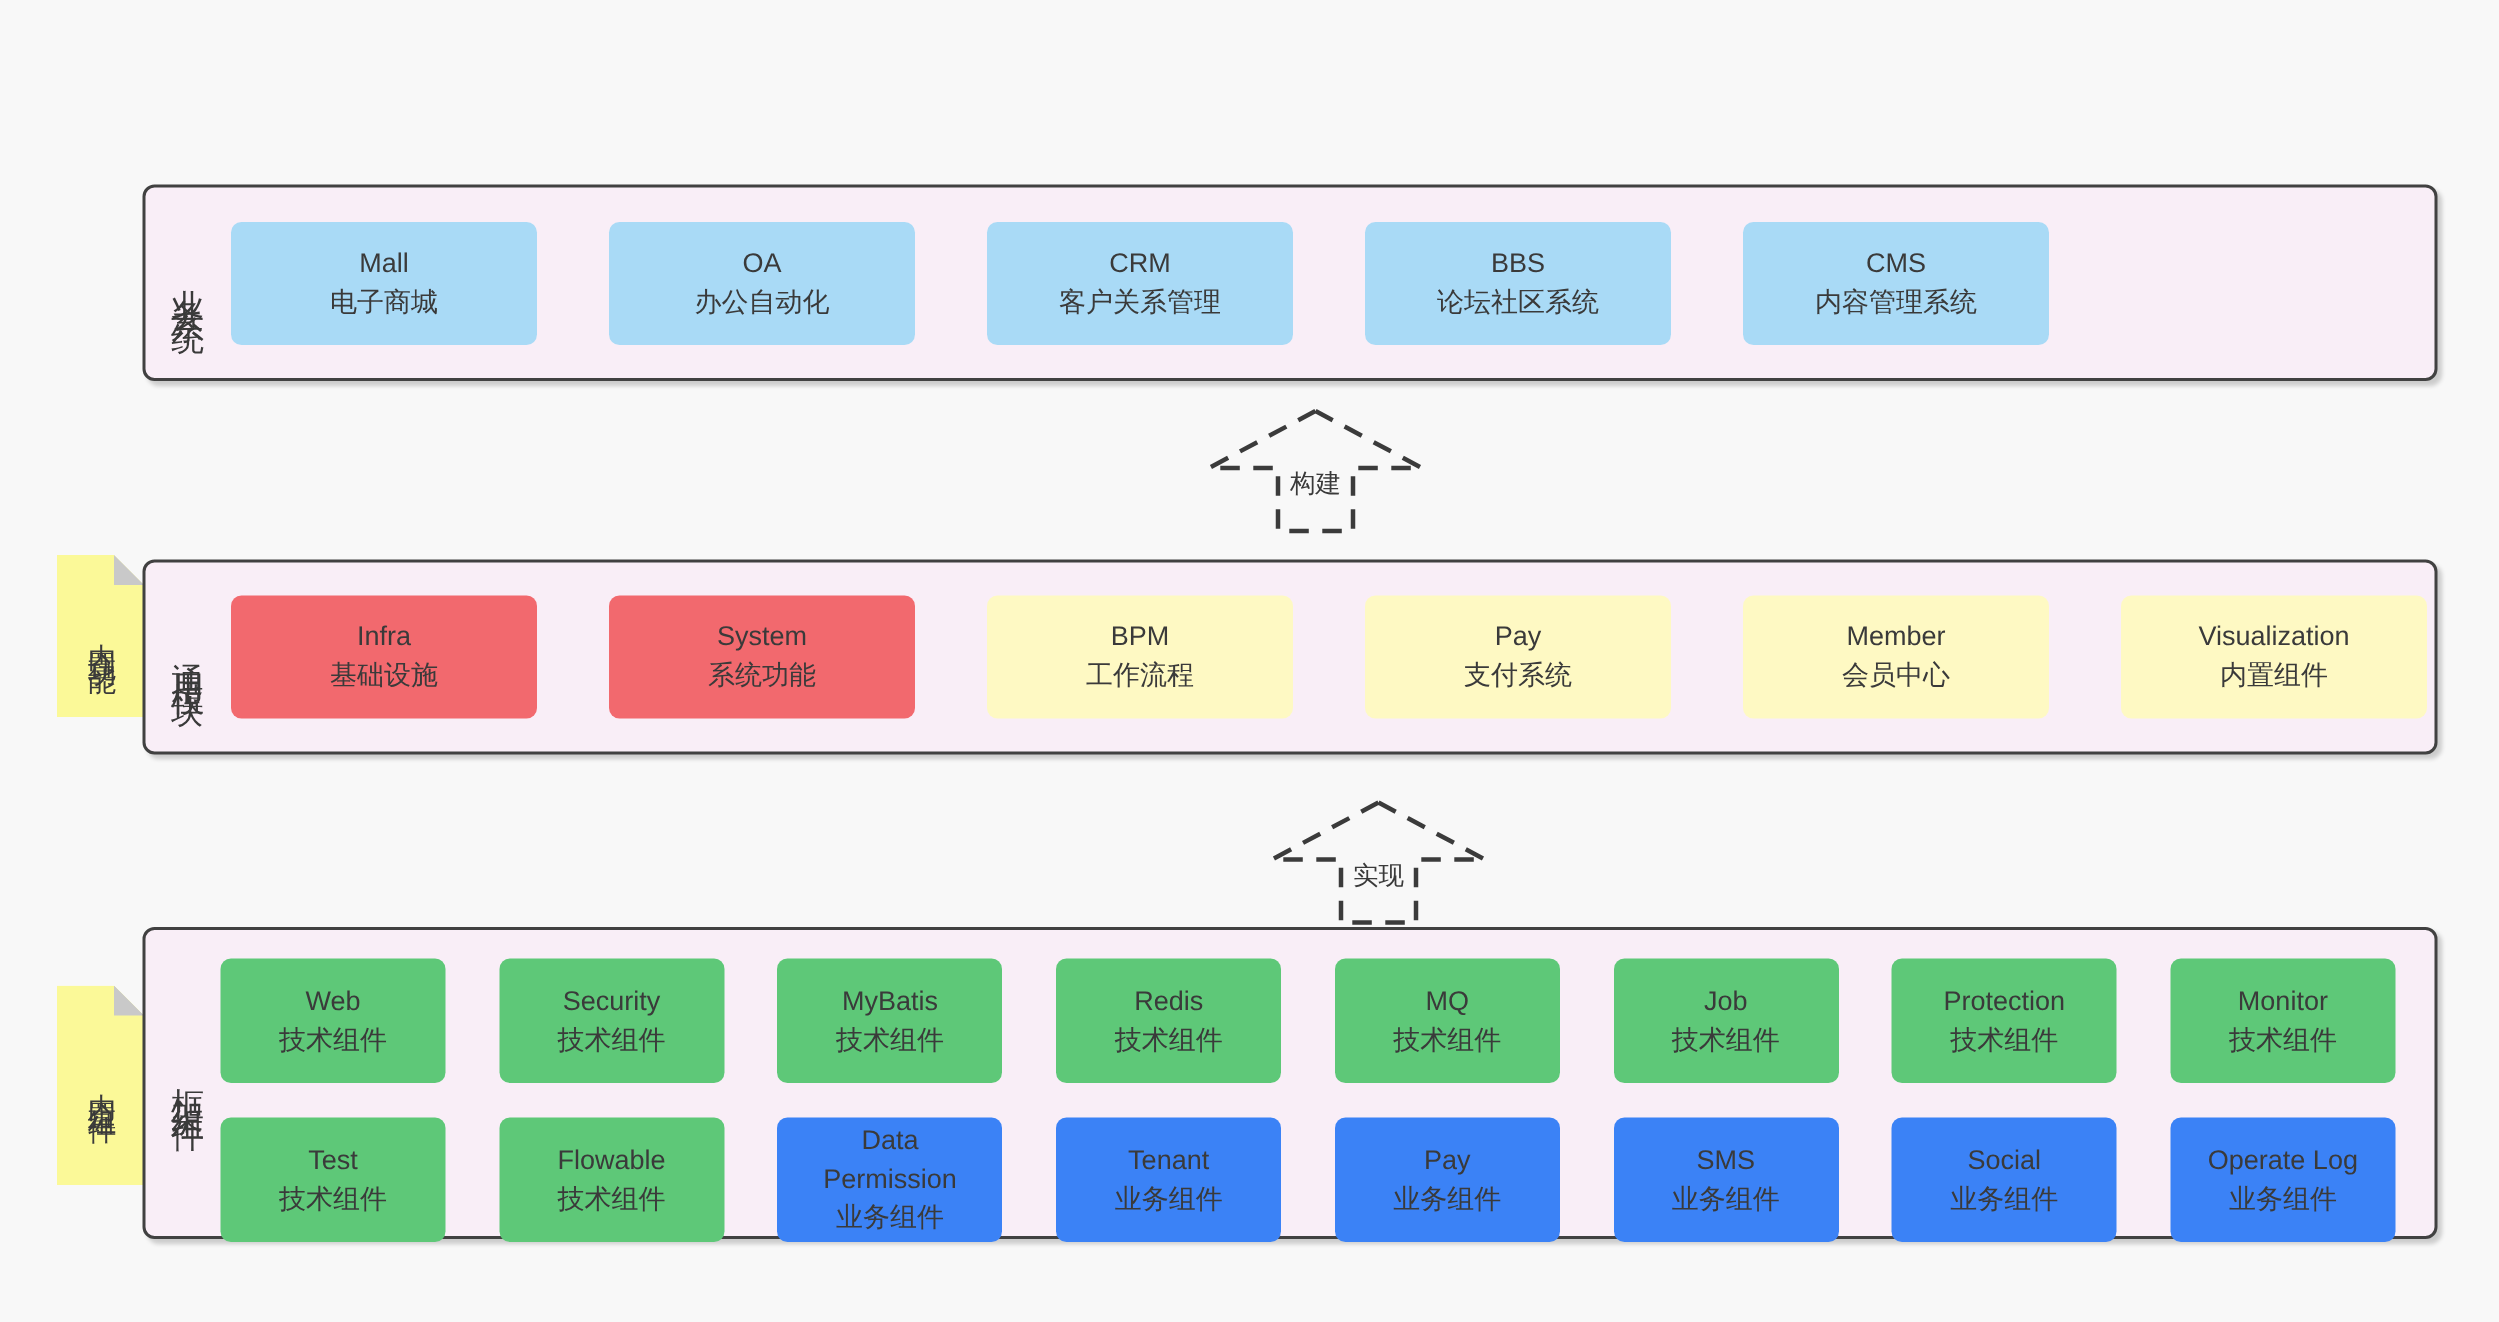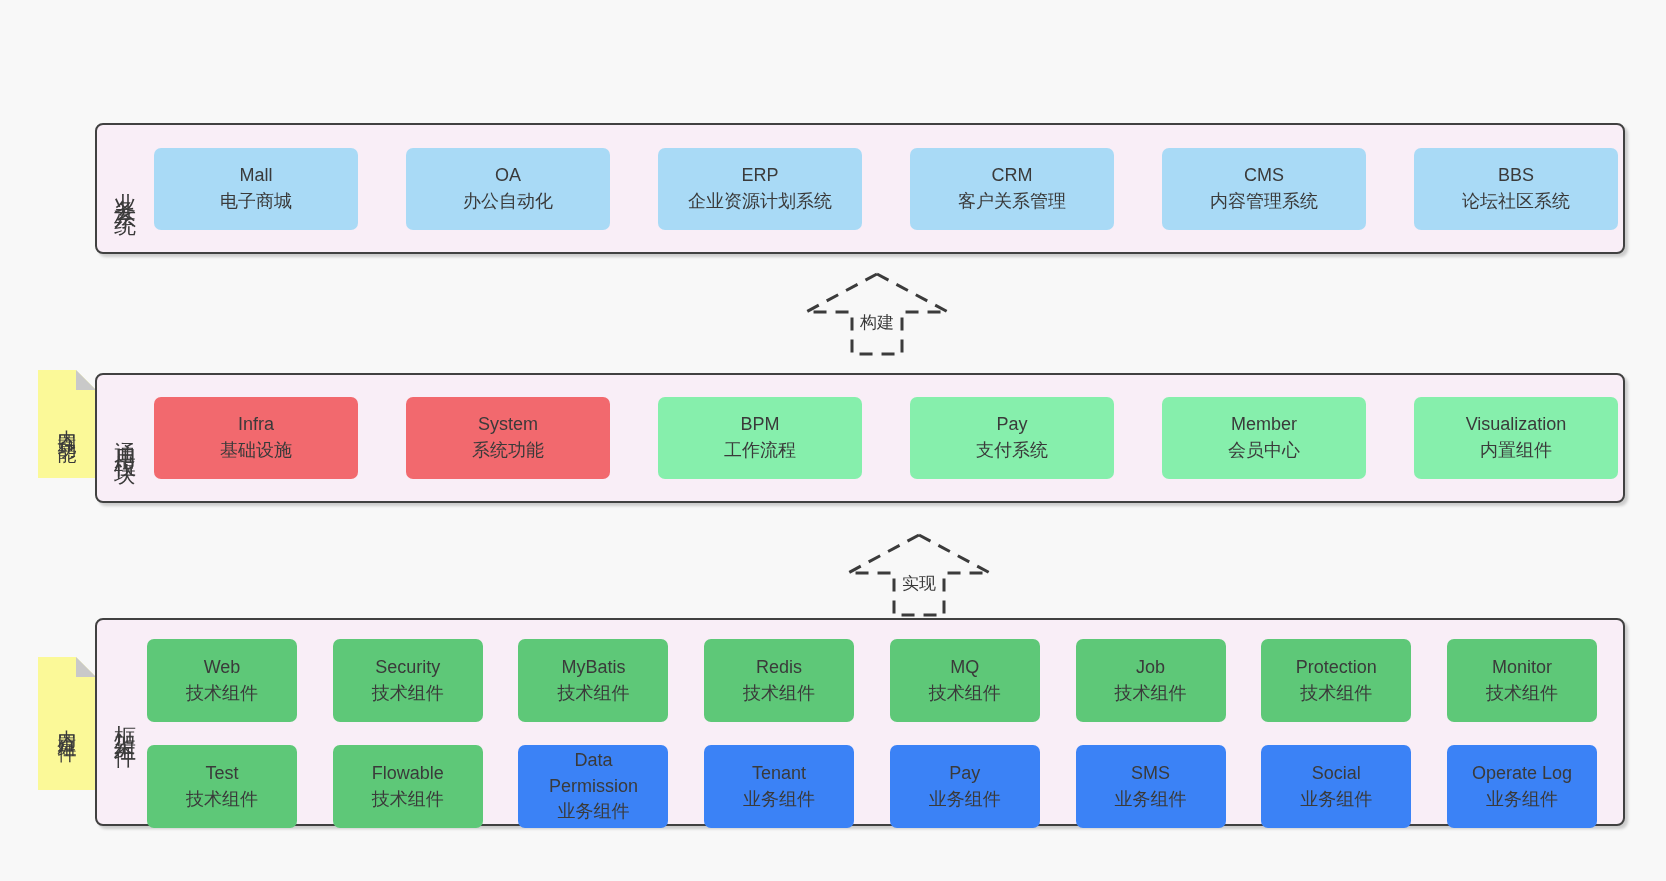--- a/index.html
+++ b/index.html
@@ -44,21 +44,21 @@
     border-radius:7px;
     display:flex;flex-direction:column;
     align-items:center;justify-content:center;
     text-align:center;
     font-size:18px;line-height:1.42;
   }
   .boxrow8 .box{width:150px;height:83px;}
   .box span{display:block;padding:0 10px;}
   .blue{background:#a9daf6;}
   .red{background:#f2696e;}
-  .pink{background:#86efac;}
+  .pink{background:#fef9c3;}
   .green{background:#5ec878;}
   .green-light{background:#3b82f6;}
   .sticky{
     position:absolute;left:38px;width:58px;
     background:#fbf998;
     clip-path:polygon(0 0,calc(100% - 20px) 0,100% 20px,100% 100%,0 100%);
   }
   .sticky1{top:370px;height:108px;}
   .sticky2{top:657px;height:133px;}
   .sticky-fold{
@@ -95,34 +95,30 @@
     <div class="boxrow">
       <div class="box blue">
         <span>Mall</span>
         <span>电子商城</span>
       </div>
       <div class="box blue">
         <span>OA</span>
         <span>办公自动化</span>
       </div>
       <div class="box blue">
-        <span>ERP</span>
-        <span>企业资源计划系统</span>
-      </div>
-      <div class="box blue">
         <span>CRM</span>
         <span>客户关系管理</span>
       </div>
       <div class="box blue">
+        <span>BBS</span>
+        <span>论坛社区系统</span>
+      </div>
+      <div class="box blue">
         <span>CMS</span>
         <span>内容管理系统</span>
-      </div>
-      <div class="box blue">
-        <span>BBS</span>
-        <span>论坛社区系统</span>
       </div>
     </div>
   </section>
 
   <div class="arrow arrow1">
     <svg viewBox="0 0 150 84" width="150" height="84">
       <polygon points="75,2 146,40 100,40 100,82 50,82 50,40 4,40"></polygon>
       <rect x="52" y="36" width="46" height="28"></rect>
       <text x="75" y="56" text-anchor="middle">构建</text>
     </svg>

